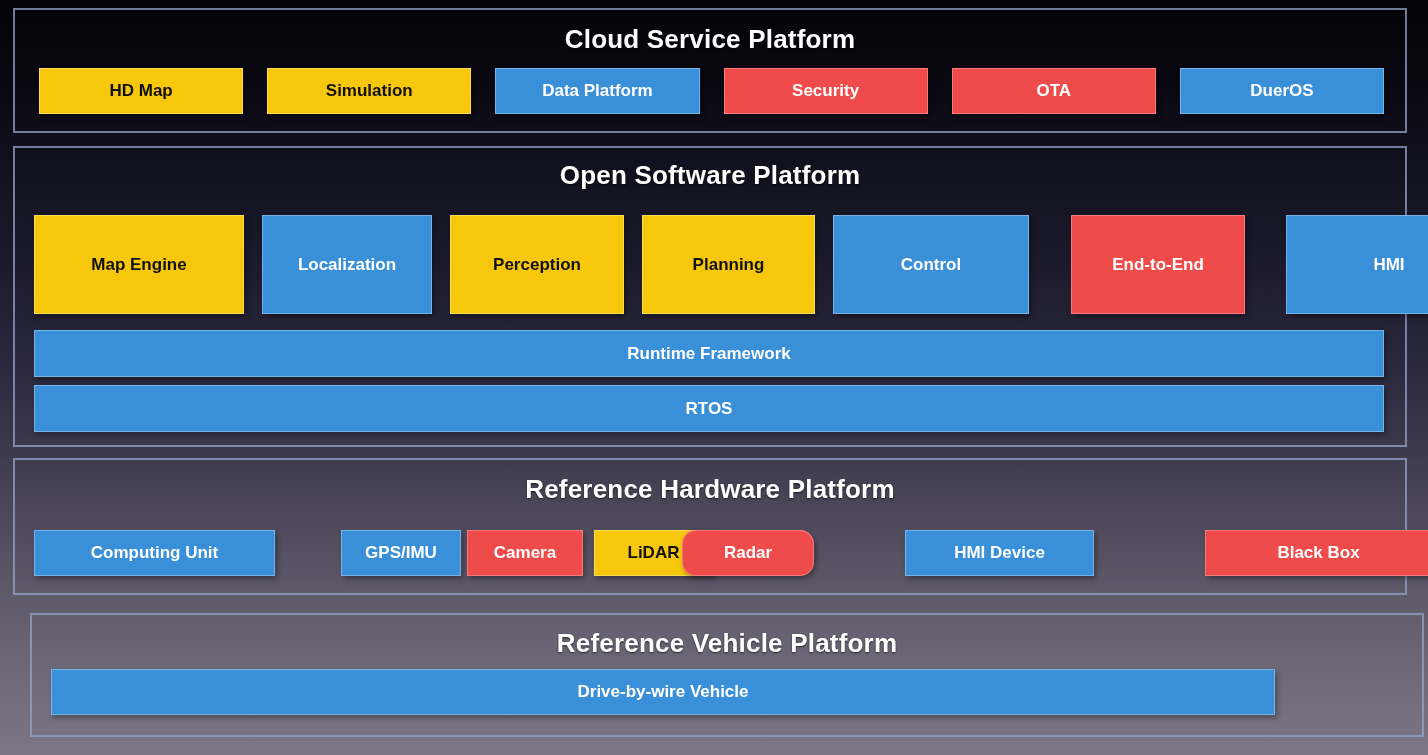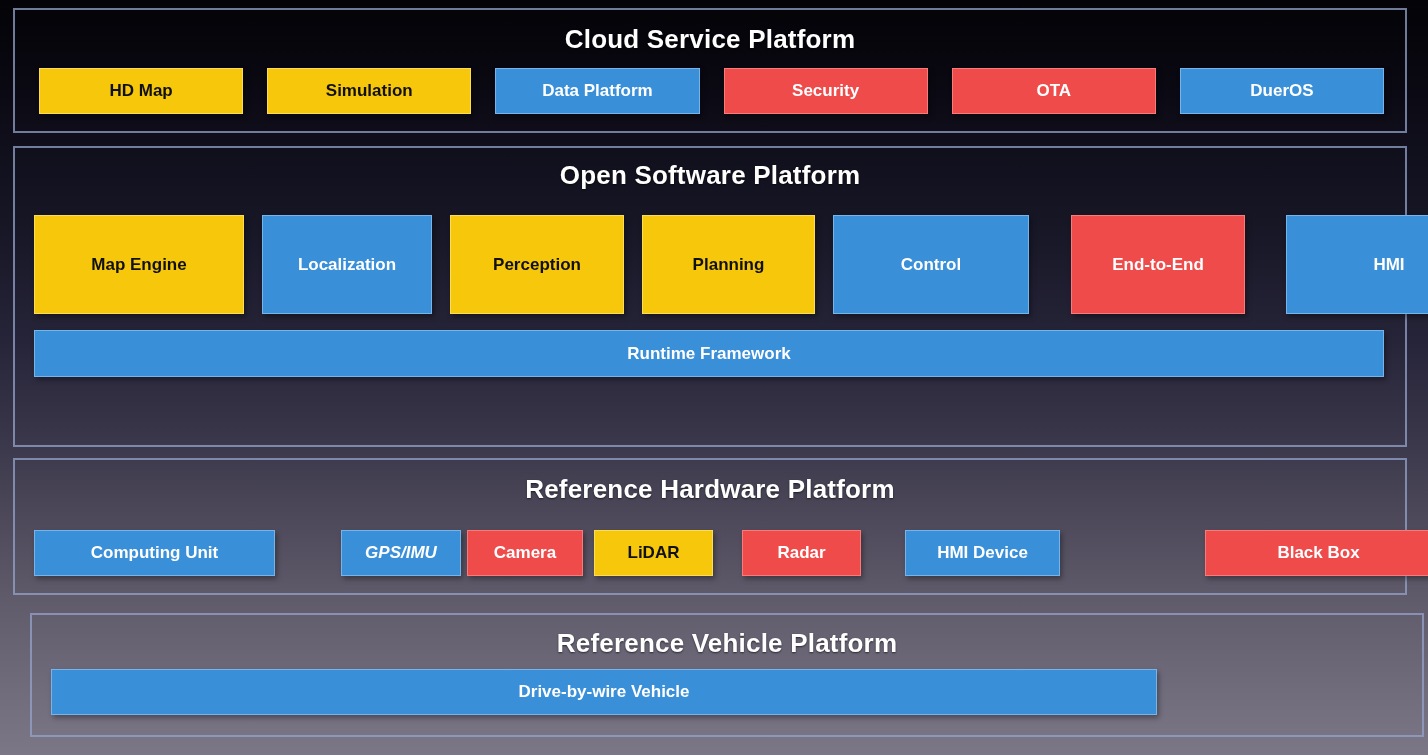--- a/index.html
+++ b/index.html
@@ -94,33 +94,33 @@
     left: 19px; width: 1350px; height: 47px;
   }
   .layer-runtime { top: 182px; }
   .layer-rtos    { top: 237px; }
 
   
   .section-hardware { left: 13px; top: 458px; width: 1394px; height: 137px; }
   .section-hardware .section-title { margin-top: 14px; }
   .hw-box { position: absolute; top: 70px; height: 46px; }
   .hw-computing { left: 19px;   width: 241px; }
-  .hw-gps       { left: 326px;  width: 120px; font-style: italic; }
+  .hw-gps       { left: 326px;  width: 120px; }
   .hw-camera    { left: 452px;  width: 116px; }
   .hw-lidar     { left: 579px;  width: 119px; }
-  .hw-radar     { left: 727px;  width: 119px; }
-  .hw-hmi       { left: 890px;  width: 155px; }
+  .hw-radar     { left: 667px;  width: 132px; border-radius: 14px; }
+  .hw-hmi       { left: 890px;  width: 189px; }
   .hw-blackbox  { left: 1143px; width: 227px; margin-left: 47px; }
 
   
   .section-vehicle { left: 30px; top: 613px; width: 1394px; height: 124px; }
   .section-vehicle .section-title { margin-top: 13px; }
   .vehicle-bar {
     position: absolute;
-    left: 19px; top: 54px; width: 1106px; height: 46px;
+    left: 19px; top: 54px; width: 1224px; height: 46px;
   }
 </style>
 </head>
 <body>
 
 <div class="stage">
 
   <div class="section section-cloud">
     <div class="section-title">Cloud Service Platform</div>
     <div class="cloud-row">
@@ -138,20 +138,21 @@
     <div class="software-row">
       <div class="box yellow w-map-engine">Map Engine</div>
       <div class="box blue   w-localization">Localization</div>
       <div class="box yellow w-perception">Perception</div>
       <div class="box yellow w-planning">Planning</div>
       <div class="box blue   w-control">Control</div>
       <div class="box red    w-end-to-end">End-to-End</div>
       <div class="box blue   w-hmi">HMI</div>
     </div>
     <div class="box blue layer-bar layer-runtime">Runtime Framework</div>
+    <div class="box blue layer-bar layer-rtos">RTOS</div>
   </div>
 
   <div class="section section-hardware">
     <div class="section-title">Reference Hardware Platform</div>
     <div class="box blue   hw-box hw-computing">Computing Unit</div>
     <div class="box blue   hw-box hw-gps">GPS/IMU</div>
     <div class="box red    hw-box hw-camera">Camera</div>
     <div class="box yellow hw-box hw-lidar">LiDAR</div>
     <div class="box red    hw-box hw-radar">Radar</div>
     <div class="box blue   hw-box hw-hmi">HMI Device</div>

